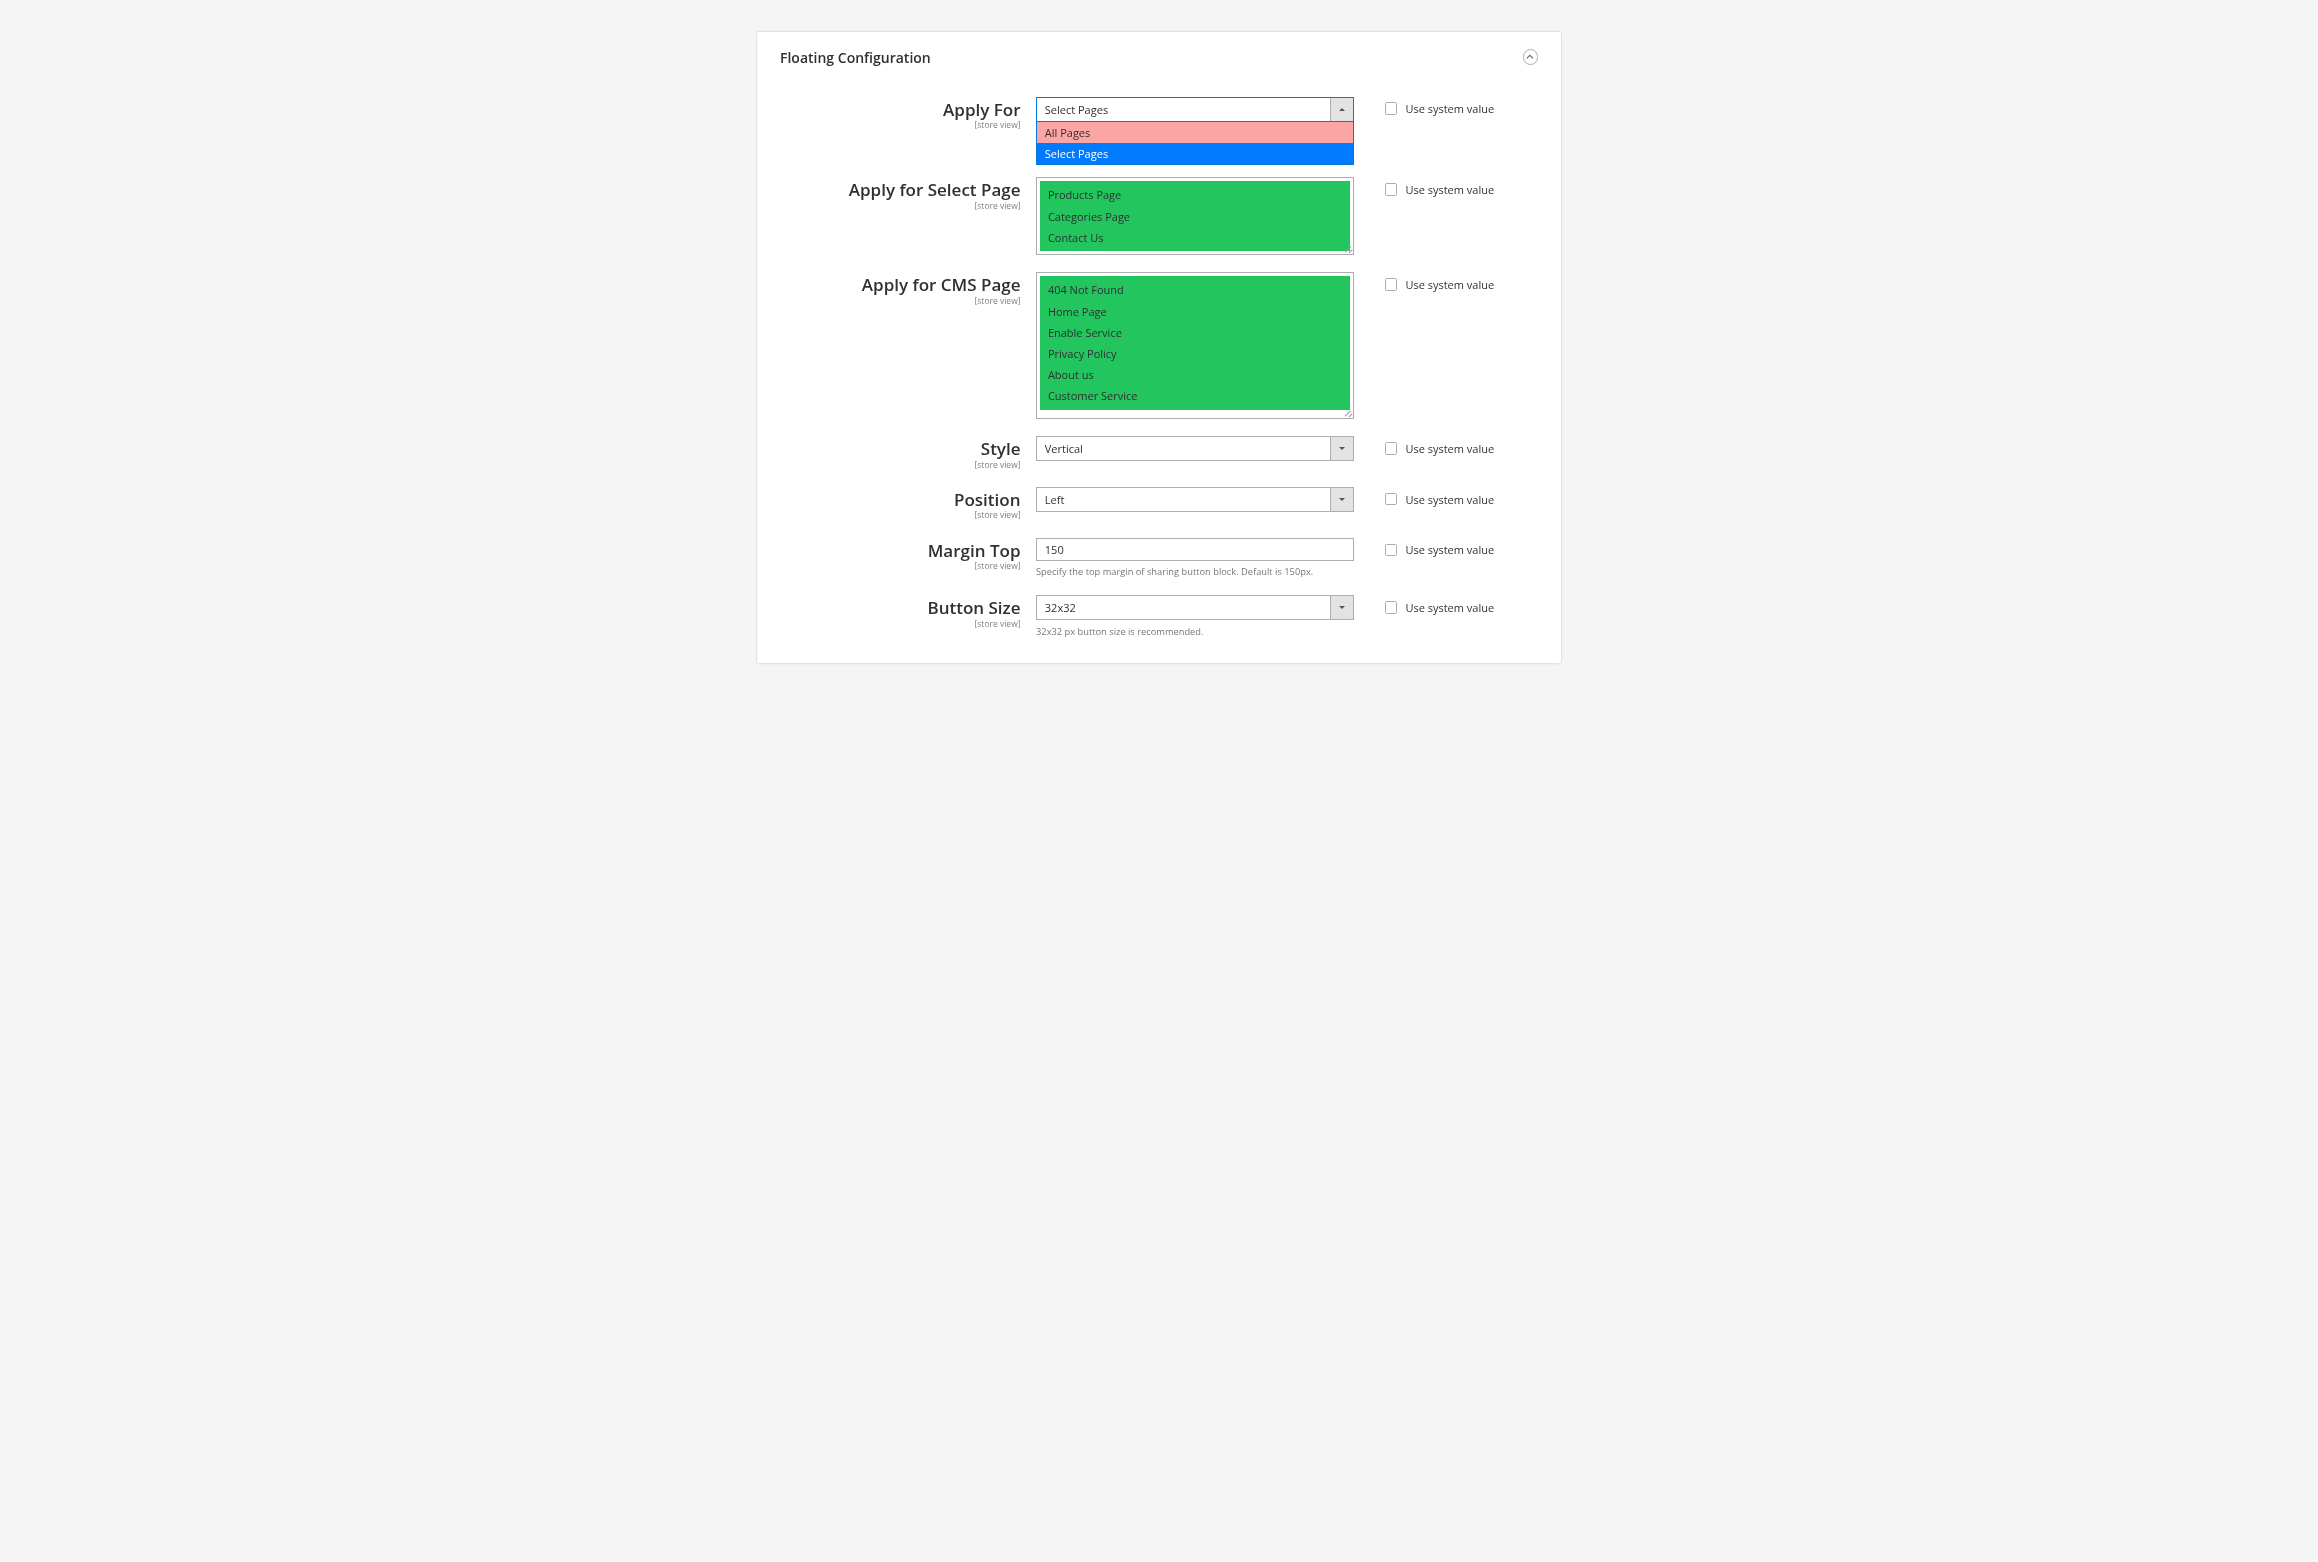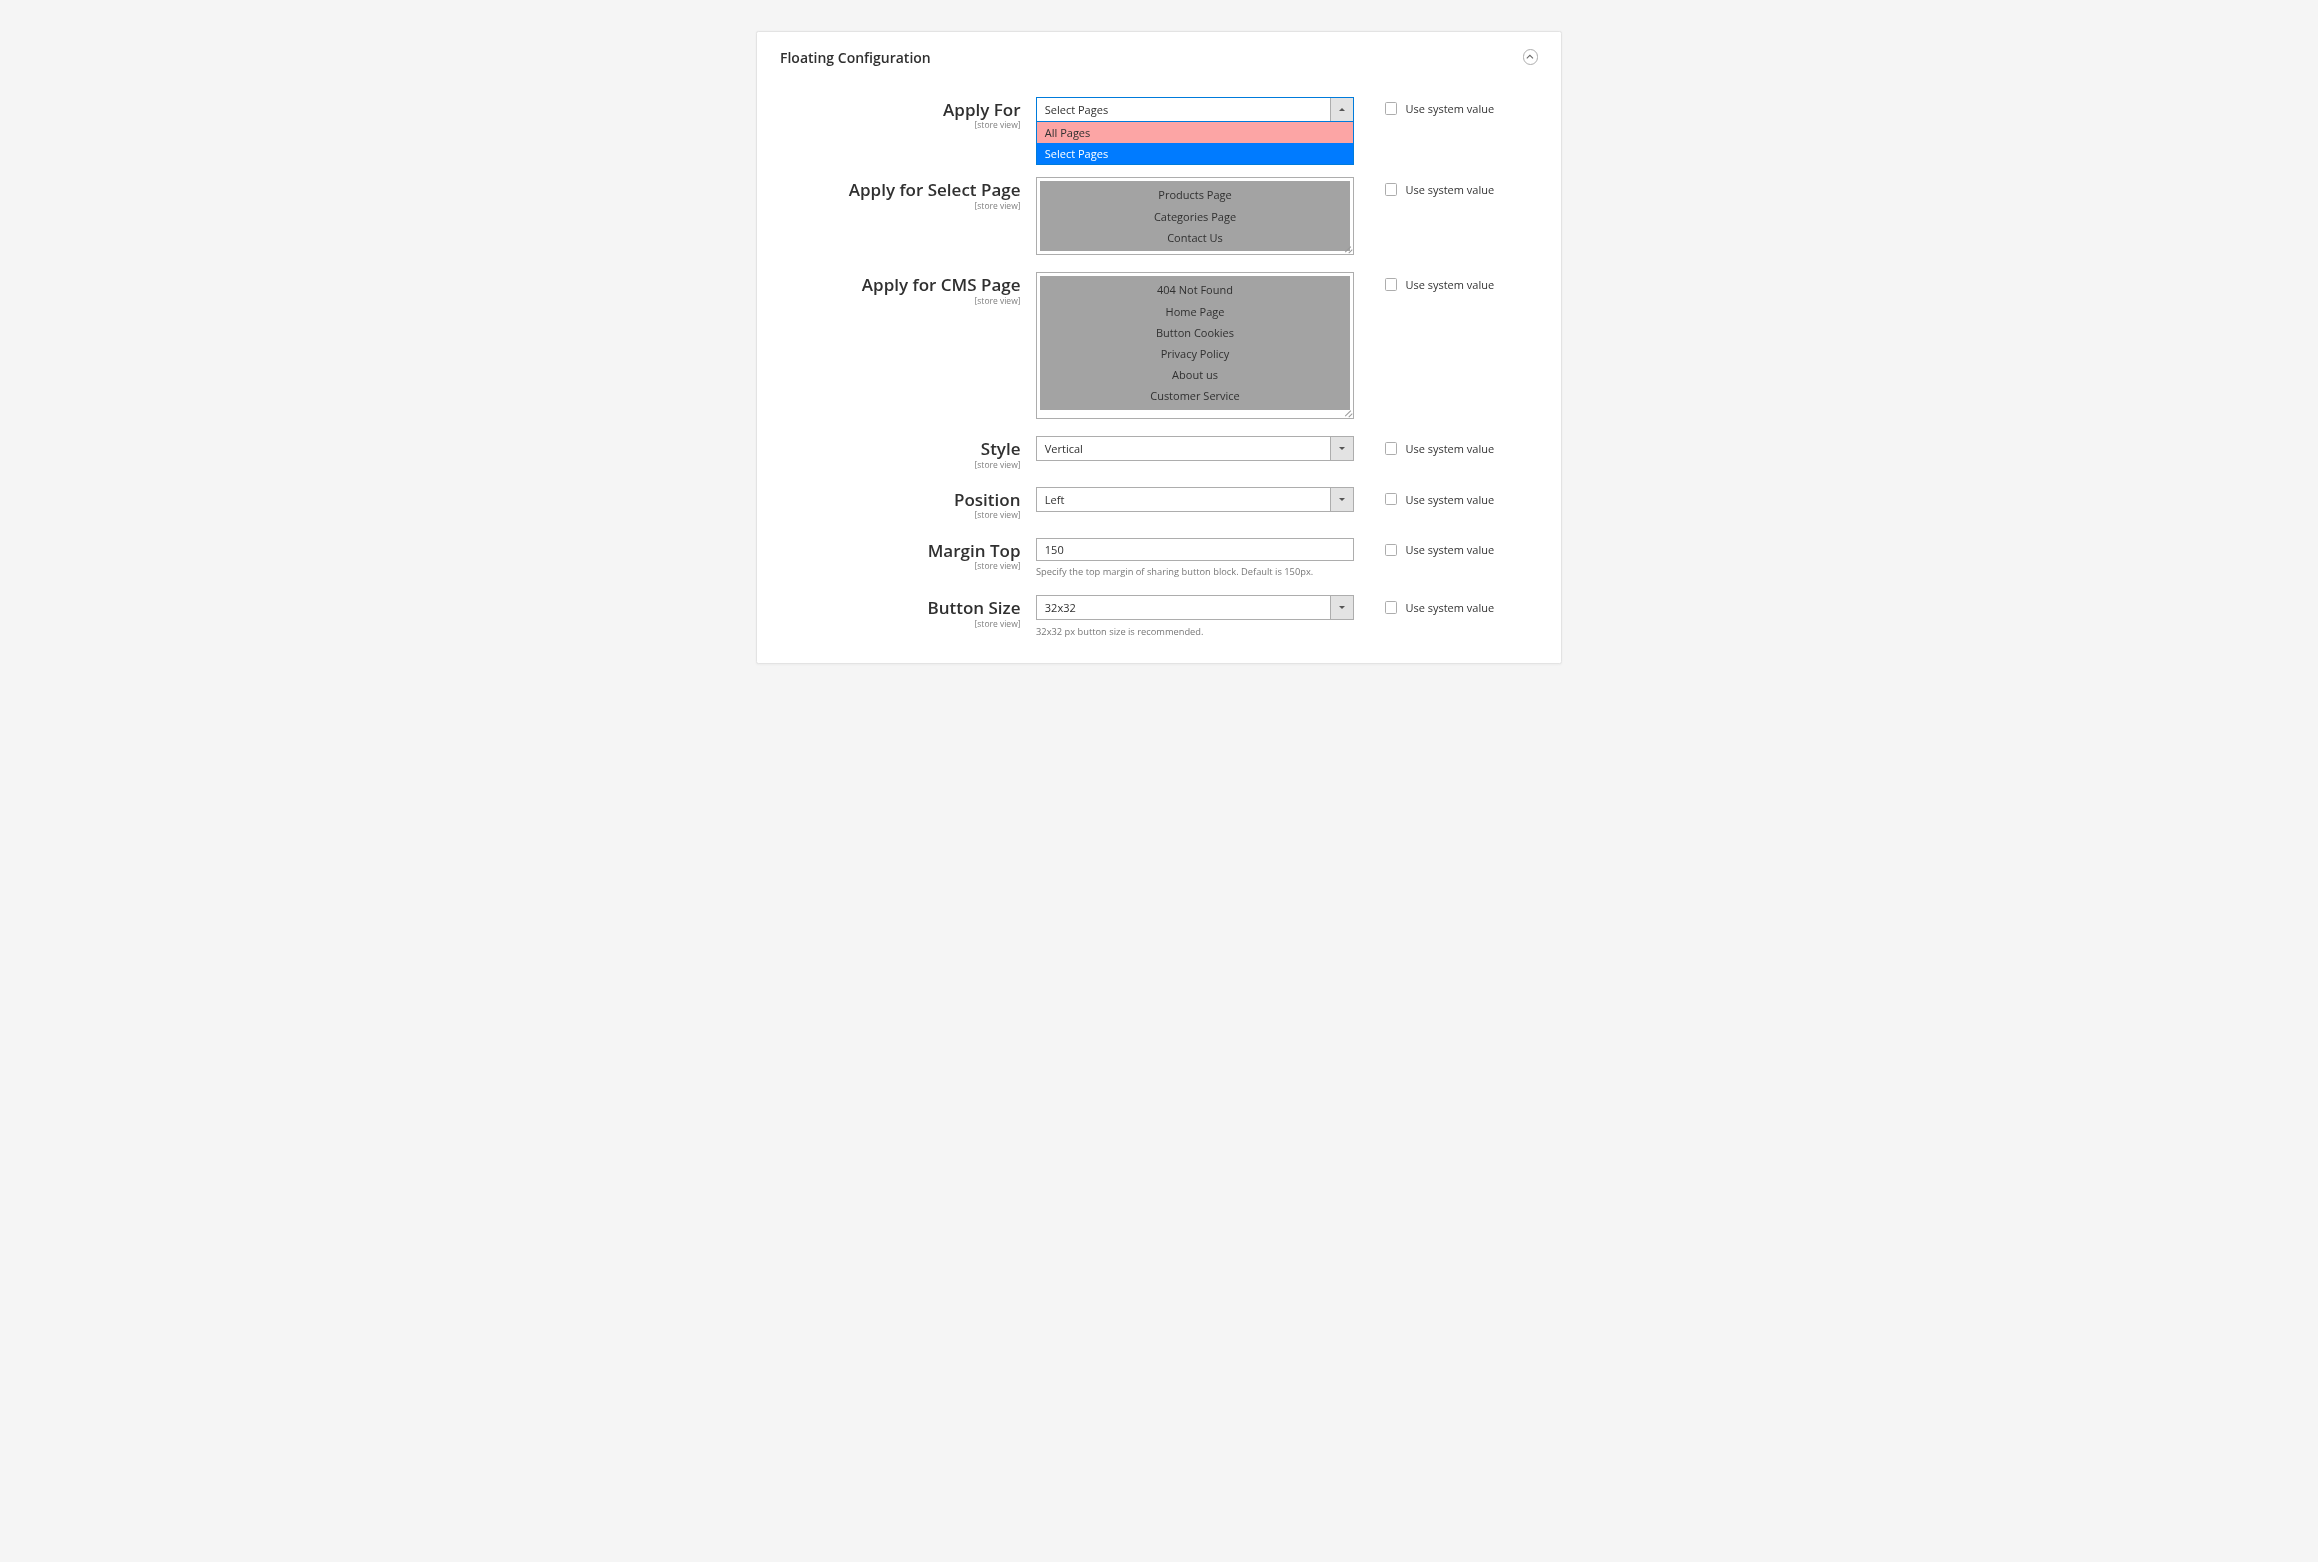--- a/index.html
+++ b/index.html
@@ -157,23 +157,22 @@
   .multiselect {
     width: 100%;
     border: 0.8px solid #adadad;
     background: #fff;
     padding: 3.1px;
     position: relative;
   }
   .multiselect.short { min-height: 78px; }
   .multiselect.tall { min-height: 147px; }
   .ms-inner {
-    background: #a3a3a3;
+    background: #22c55e;
     padding: 3.1px 0;
-    text-align: center;
   }
   .ms-option {
     padding: 3.1px 7.8px;
     font-size: 11px;
     color: #303030;
     cursor: pointer;
   }
   .resize-handle {
     position: absolute;
     right: 1.6px;
@@ -279,21 +278,21 @@
   <div class="field-row">
     <div class="field-label-col">
       <span class="field-label">Apply for CMS Page</span>
       <span class="field-scope">[store view]</span>
     </div>
     <div class="field-control-col">
       <div class="multiselect tall">
         <div class="ms-inner">
           <div class="ms-option">404 Not Found</div>
           <div class="ms-option">Home Page</div>
-          <div class="ms-option">Button Cookies</div>
+          <div class="ms-option">Enable Service</div>
           <div class="ms-option">Privacy Policy</div>
           <div class="ms-option">About us</div>
           <div class="ms-option">Customer Service</div>
         </div>
         <div class="resize-handle"></div>
       </div>
     </div>
     <div class="field-side-col">
       <label class="check-wrap">
         <span class="checkbox"></span>

